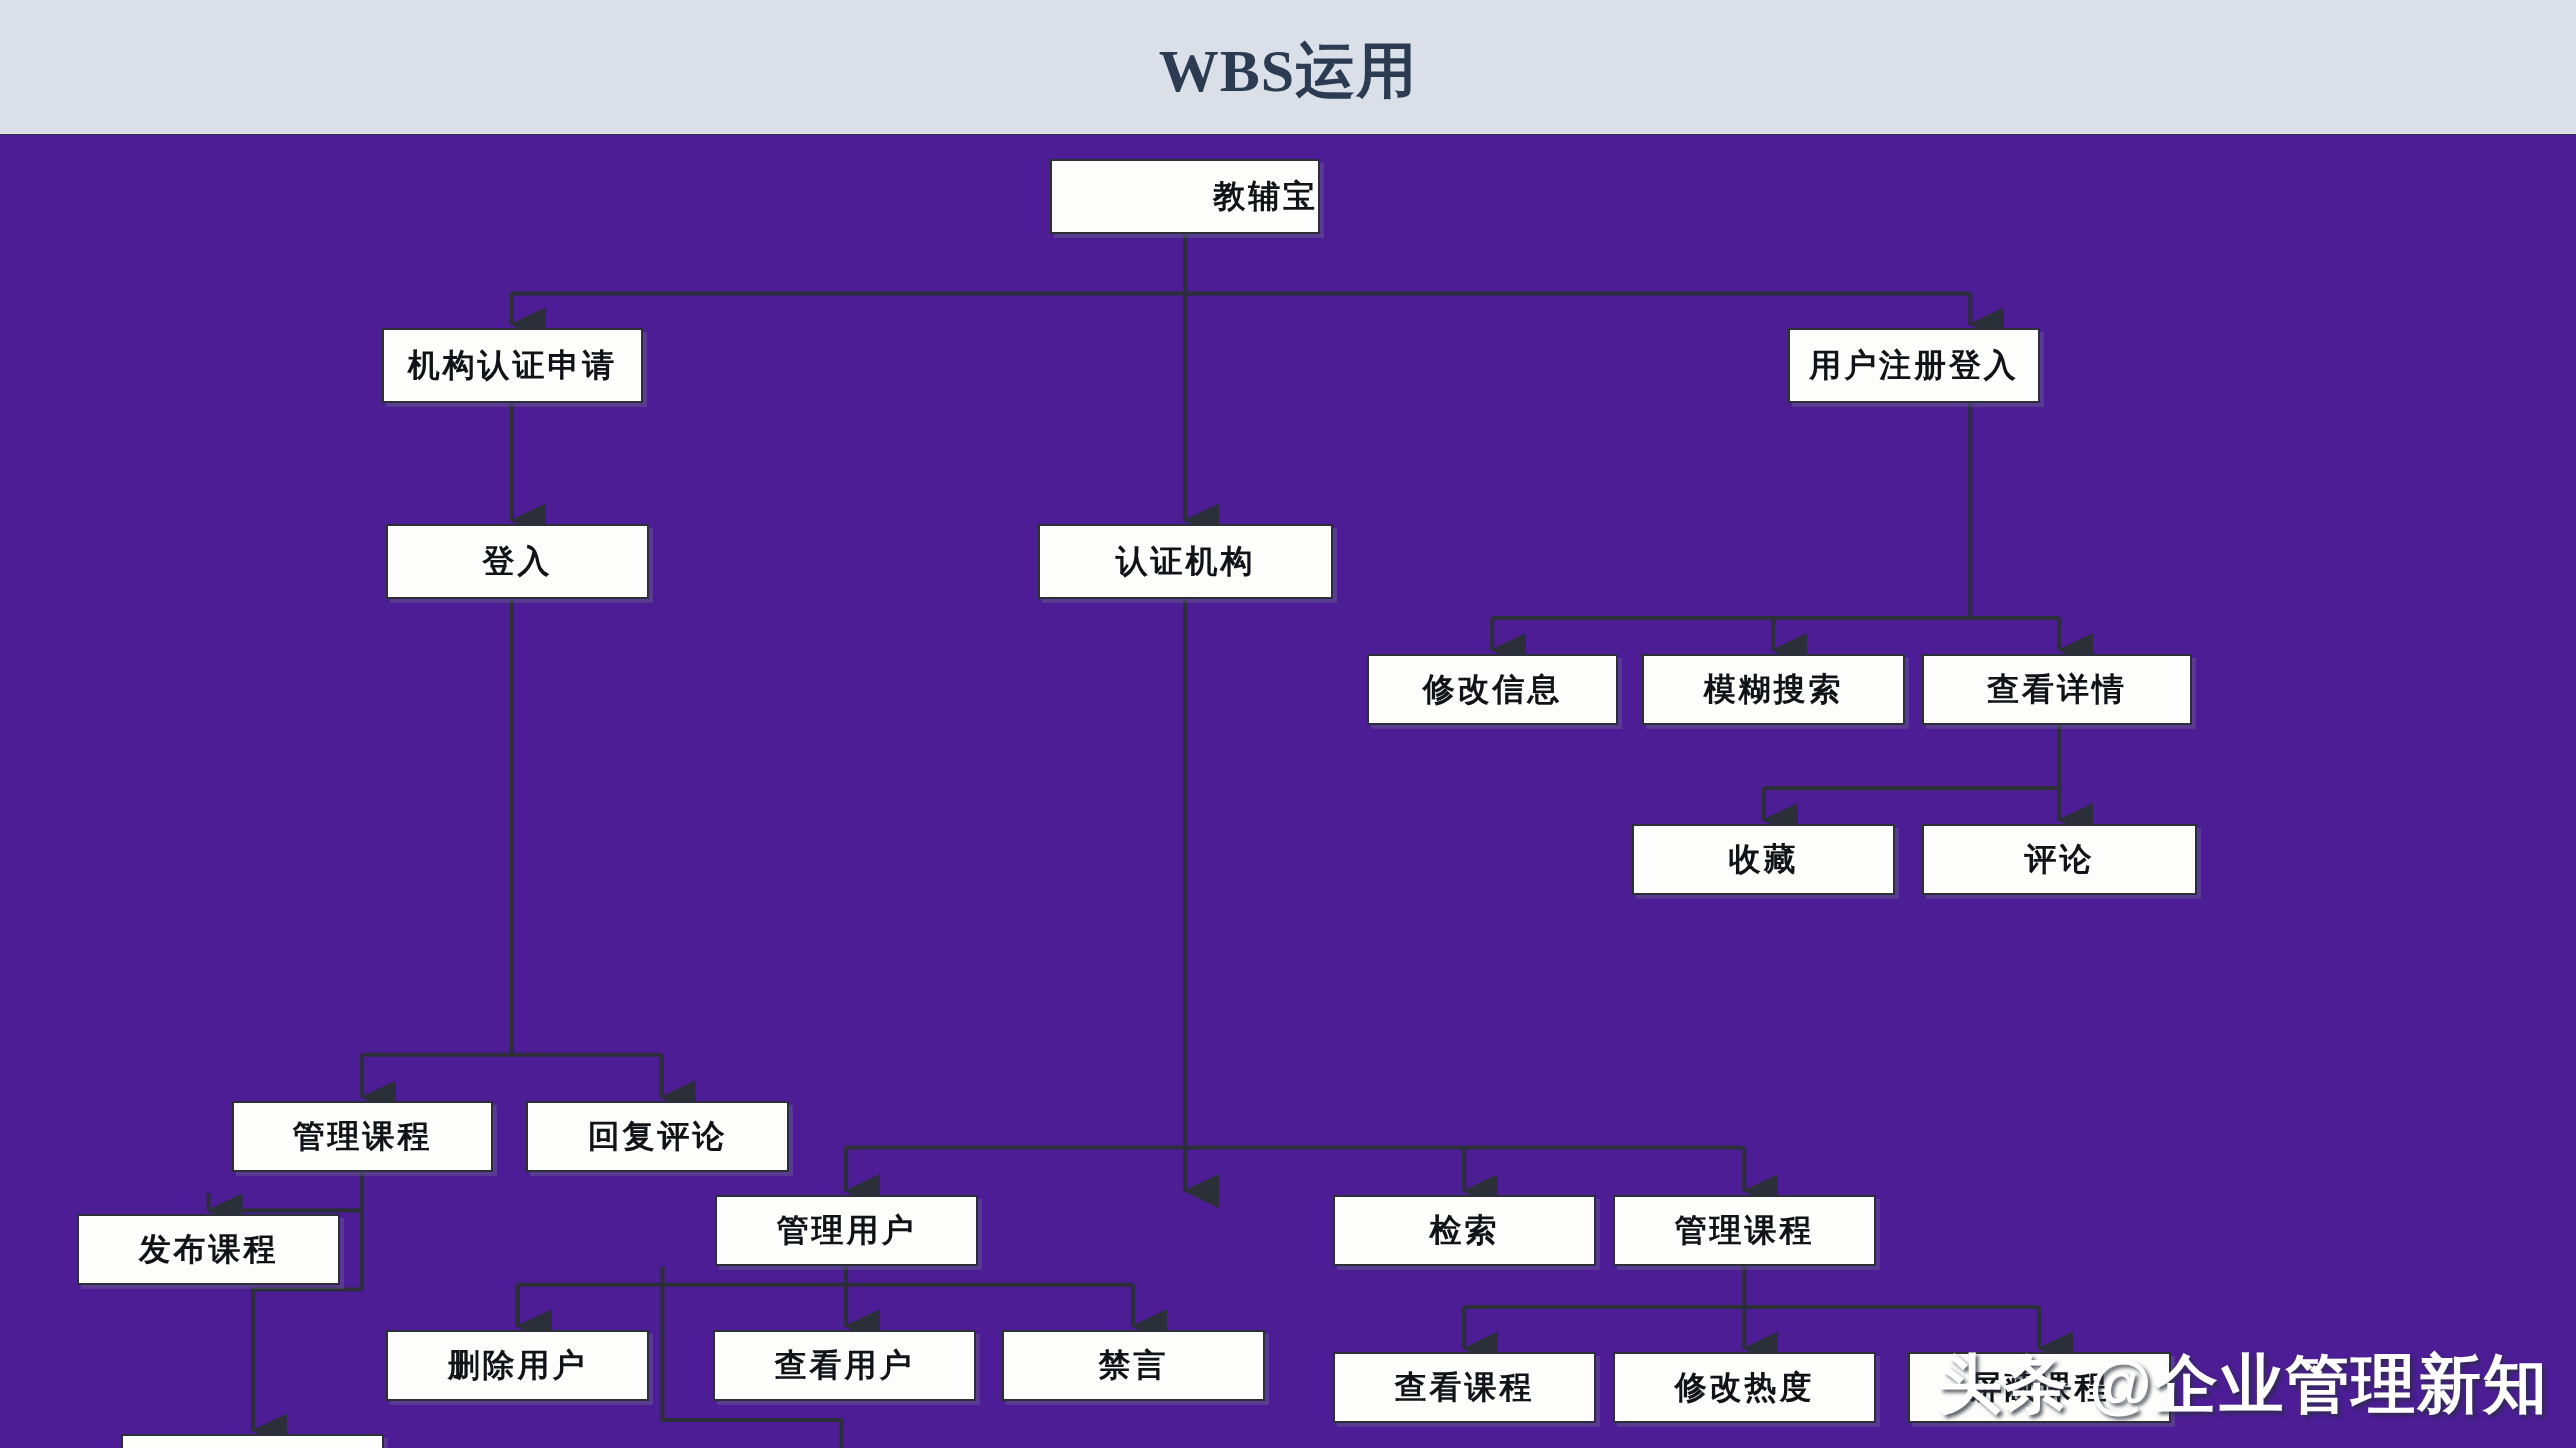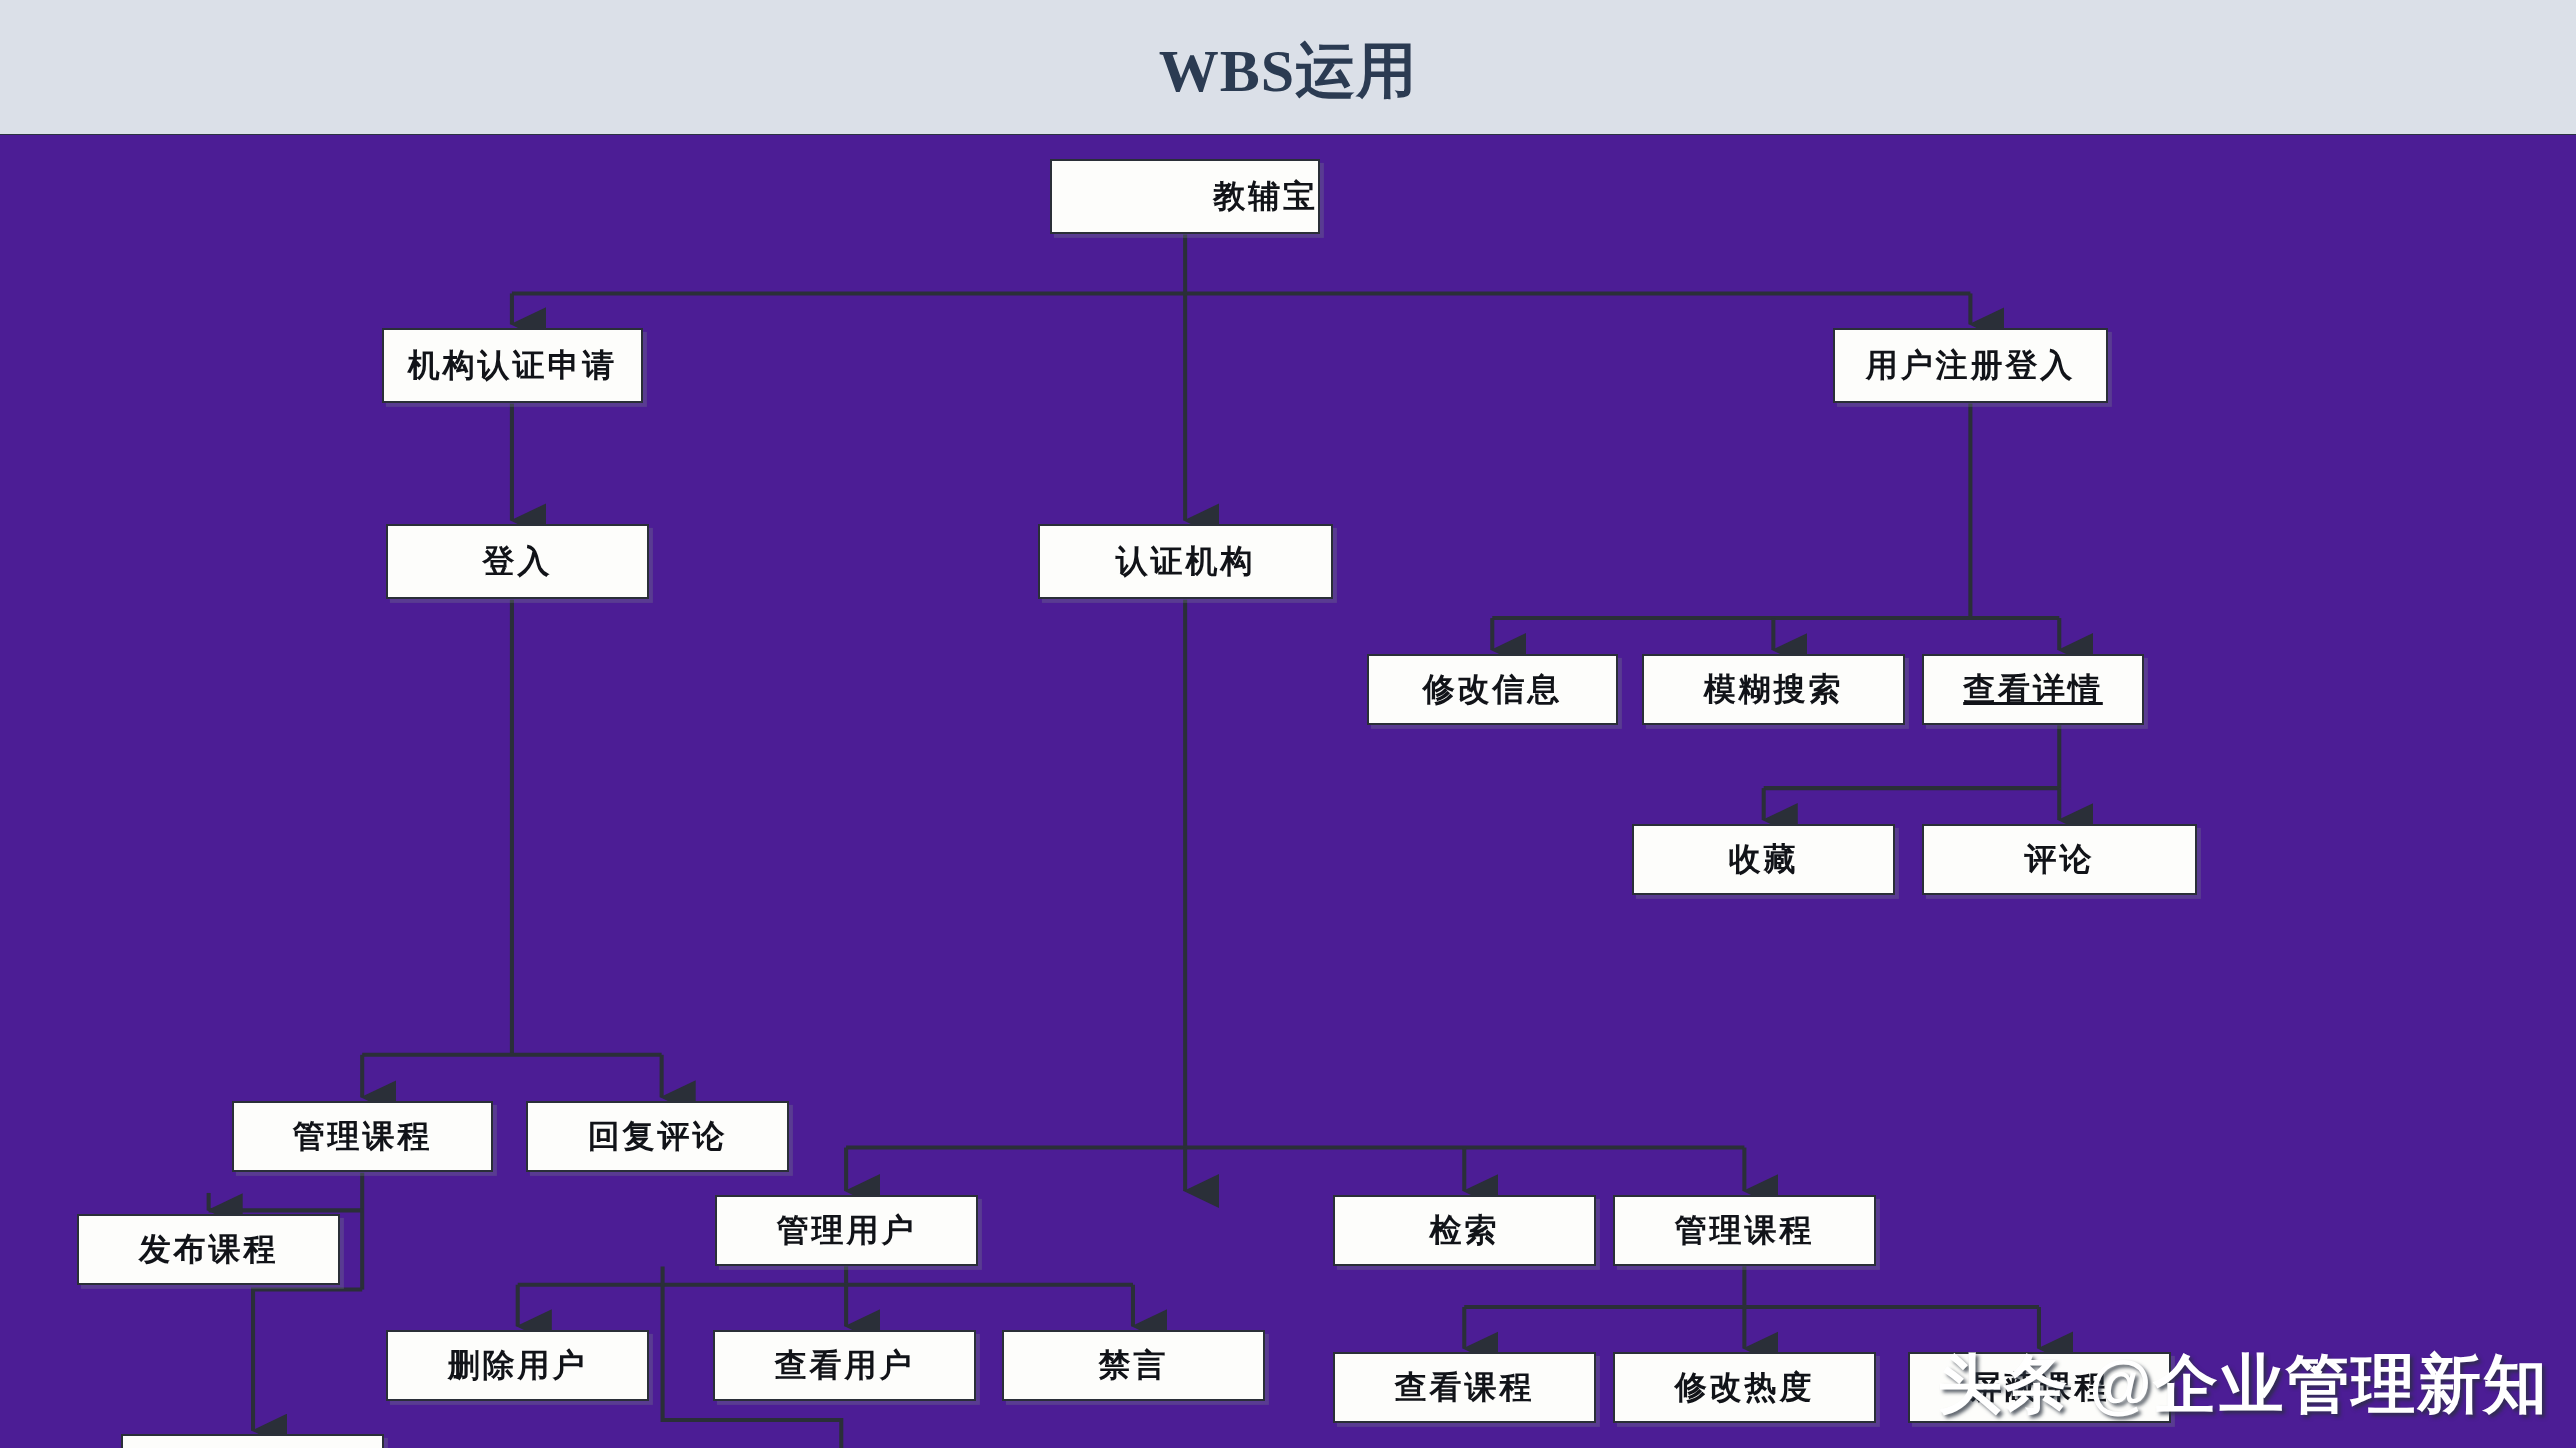--- a/index.html
+++ b/index.html
@@ -156,33 +156,33 @@
 
     <div class="node" style="left: 1050px; top: 24px; width: 270px; height: 75px; justify-content: flex-end;">
         <span>教辅宝</span>
       </div>
     <div class="node" style="left: 382px; top: 193px; width: 261px; height: 75px;">
         <span>机构认证申请</span>
       </div>
     <div class="node" style="left: 1038px; top: 389px; width: 295px; height: 75px;">
         <span>认证机构</span>
       </div>
-    <div class="node" style="left: 1833px; top: 193px; width: 275px; height: 75px;">
+    <div class="node" style="left: 1788px; top: 193px; width: 252px; height: 75px;">
         <span>用户注册登入</span>
       </div>
     <div class="node" style="left: 386px; top: 389px; width: 263px; height: 75px;">
         <span>登入</span>
       </div>
     <div class="node" style="left: 1367px; top: 519px; width: 251px; height: 71px;">
         <span>修改信息</span>
       </div>
     <div class="node" style="left: 1642px; top: 519px; width: 263px; height: 71px;">
         <span>模糊搜索</span>
       </div>
-    <div class="node" style="left: 1922px; top: 519px; width: 222px; height: 71px; text-decoration: underline;">
+    <div class="node" style="left: 1922px; top: 519px; width: 270px; height: 71px;">
         <span>查看详情</span>
       </div>
     <div class="node" style="left: 1632px; top: 689px; width: 263px; height: 71px;">
         <span>收藏</span>
       </div>
     <div class="node" style="left: 1922px; top: 689px; width: 275px; height: 71px;">
         <span>评论</span>
       </div>
     <div class="node" style="left: 232px; top: 966px; width: 261px; height: 71px;">
         <span>管理课程</span>

